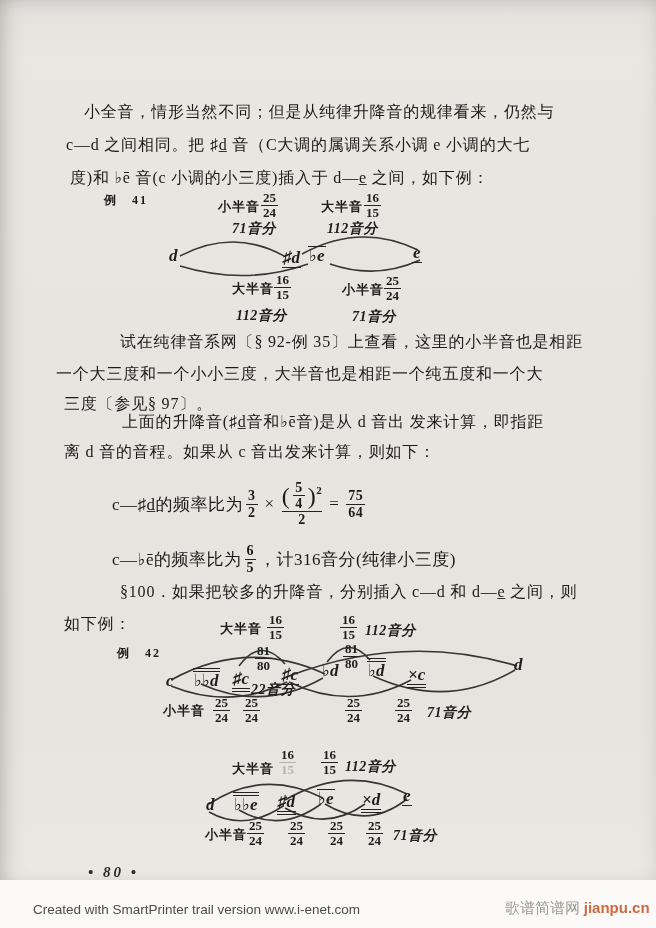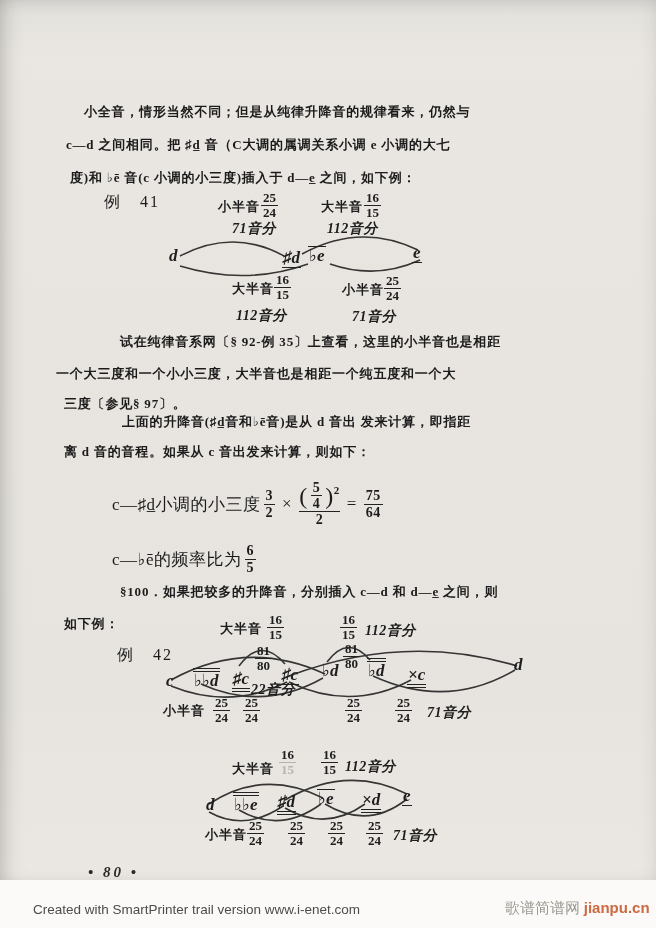--- a/index.html
+++ b/index.html
@@ -8,24 +8,24 @@
     font-family:"Liberation Serif","DejaVu Serif",serif;
     background:#fbfaf8;
   }
   .scan{
     position:absolute;left:0;top:0;width:656px;height:880px;
     background:linear-gradient(180deg,#d8d7d3 0px,#e4e2dd 16px,#eae7e2 55px,#e8e5e0 300px,#e7e4df 700px,#ebe8e3 880px);
     box-shadow:inset 14px 0 22px -14px rgba(90,90,85,.45), inset -10px 0 18px -12px rgba(120,118,112,.25);
   }
   .footer-strip{position:absolute;left:0;top:880px;width:656px;height:48px;background:#fbfaf8;}
   .tline{
-    position:absolute;white-space:nowrap;font-size:13px;color:#1b1b1b;
-    letter-spacing:0.8px;font-weight:700;line-height:24px;
+    position:absolute;white-space:nowrap;font-size:16px;color:#1b1b1b;
+    letter-spacing:0.8px;font-weight:400;line-height:24px;
   }
-  .ex-label{position:absolute;font-size:16px;font-weight:normal;color:#1b1b1b;letter-spacing:2px;white-space:nowrap;}
+  .ex-label{position:absolute;font-size:12px;font-weight:bold;color:#1b1b1b;letter-spacing:2px;white-space:nowrap;}
   .diagram{position:absolute;color:#1d1d1d;}
   .diagram svg{position:absolute;left:0;top:0;}
   .note{position:absolute;font-style:italic;font-weight:bold;font-size:17px;line-height:18px;white-space:nowrap;padding:0 1px;}
   .u1{border-bottom:1.6px solid #222;}
   .u2{border-bottom:4px double #222;}
   .o1{border-top:1.6px solid #222;}
   .o2{border-top:4px double #222;}
   .dlabel{position:absolute;font-size:13px;font-weight:bold;white-space:nowrap;letter-spacing:1px;}
   .cents{position:absolute;font-size:14px;font-weight:bold;font-style:italic;white-space:nowrap;letter-spacing:.5px;}
   .vfrac{display:inline-block;text-align:center;font-size:13px;font-weight:bold;line-height:1.1;font-family:"Liberation Serif",serif;}
@@ -103,21 +103,21 @@
 </div>
 
 <div class="tline" style="left:120px;top:330px;">试在纯律音系网〔§ 92-例 35〕上查看，这里的小半音也是相距</div>
 <div class="tline" style="left:56px;top:362px;">一个大三度和一个小小三度，大半音也是相距一个纯五度和一个大</div>
 <div class="tline" style="left:64px;top:392px;">三度〔参见§ 97〕。</div>
 
 <div class="tline" style="left:122px;top:410px;">上面的升降音(♯d̲音和♭ē音)是从 d 音出 发来计算，即指距</div>
 <div class="tline" style="left:64px;top:440px;">离 d 音的音程。如果从 c 音出发来计算，则如下：</div>
 
 <div class="formula" style="left:112px;top:476px;">
-  <span>c—♯d̲小调的小三度</span>
+  <span>c—♯d̲的频率比为</span>
   <span class="vfrac">
     <span>3</span>
       <span class="den">2</span>
   </span>
   <span class="op">×</span>
   <span class="bigfrac">
     <span class="bnum">
       <span class="paren">(</span>
       <span class="vfrac">
         <span>5</span>
@@ -134,20 +134,21 @@
       <span class="den">64</span>
   </span>
 </div>
 
 <div class="formula" style="left:112px;top:538px;height:42px;">
   <span>c—♭ē的频率比为</span>
   <span class="vfrac">
     <span>6</span>
       <span class="den">5</span>
   </span>
+  <span>，计316音分(纯律小三度)</span>
 </div>
 
 <div class="tline" style="left:120px;top:580px;">§100．如果把较多的升降音，分别插入 c—d 和 d—e̲ 之间，则</div>
 <div class="tline" style="left:64px;top:612px;">如下例：</div>
 
 <div class="ex-label" style="left:117px;top:645px;">例　42</div>
 
 <div class="diagram" style="left:155px;top:612px;width:385px;height:130px;">
   <svg width="385" height="130" viewBox="0 0 385 130">
     <g fill="none" stroke="#222" stroke-width="1.6" opacity="0.9">

